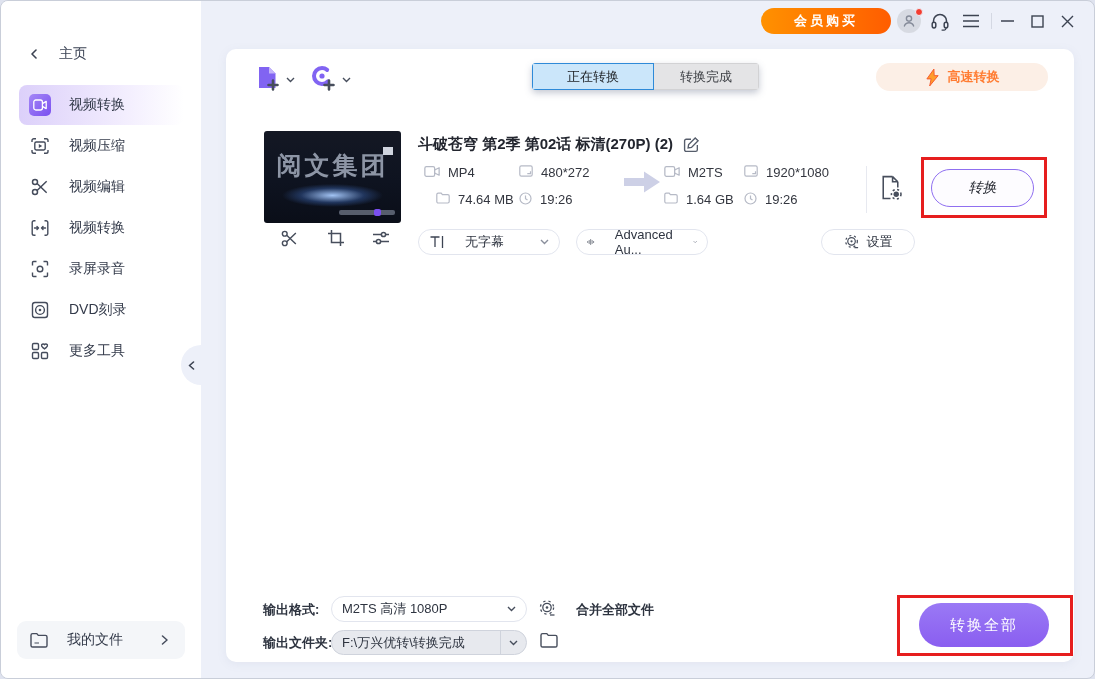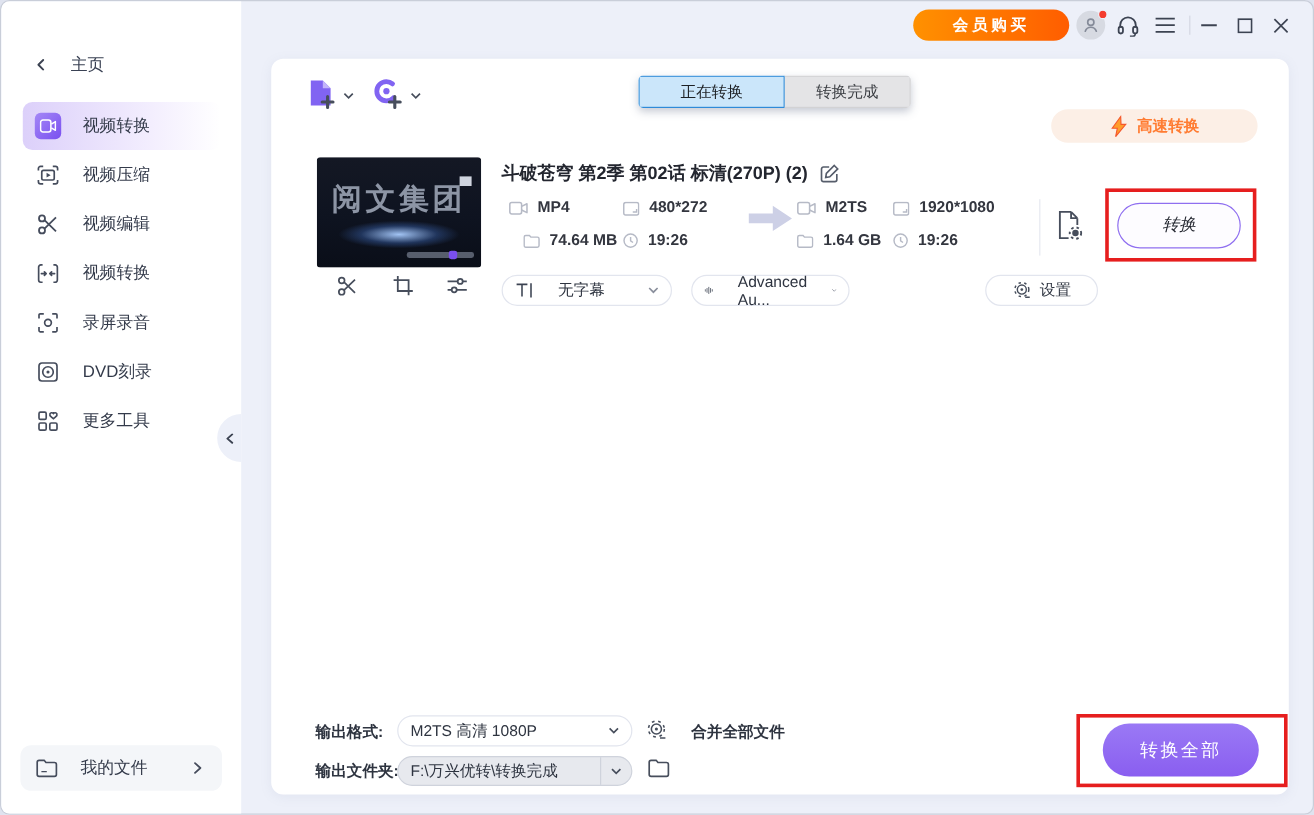--- a/index.html
+++ b/index.html
@@ -44,37 +44,37 @@
   .add-btn { display:flex; align-items:flex-end; gap:5px; cursor:pointer; }
   .tab-group { display:flex; border-radius:4px; overflow:hidden;
                box-shadow:0 3px 7px rgba(90,100,130,.35); }
   .tab { width:122px; height:27px; font-size:13px; display:flex; align-items:center;
          justify-content:center; cursor:pointer; }
   .tab.active { background:#cbe6fa; border:1px solid #2e8ad8; color:#1d2024; }
   .tab.inactive { width:105px; background:#e4e4e6; border:1px solid #d2d2d4;
                   border-left:none; color:#3a3d42; }
   .speed-pill { height:28px; border-radius:14px; background:#fcefe6; display:flex;
                 align-items:center; justify-content:center; gap:8px; color:#ff7c32;
-                font-size:13px; font-weight:bold; cursor:pointer;margin-top:28px; }
+                font-size:13px; font-weight:bold; cursor:pointer; }
 
   
   .thumb { width:137px; height:92px; border-radius:3px; overflow:hidden; position:relative;
            background:
              radial-gradient(ellipse 70px 16px at 50% 70%, rgba(170,205,255,.95), rgba(70,120,210,.35) 45%, transparent 72%),
              linear-gradient(180deg,#141824 0%,#0e1320 55%,#0a0e18 100%); }
   .thumb-text { position:absolute; left:0; right:0; top:18px; text-align:center;
                 color:#8d95a5; font-size:25px; font-weight:bold; letter-spacing:3px; }
   .thumb-mark { position:absolute; right:8px; top:16px; width:10px; height:8px; background:#cfd4de; }
   .thumb-wm { position:absolute; right:6px; bottom:8px; width:56px; height:5px;
               background:rgba(180,190,210,.45); border-radius:2px; }
   .thumb-wm:after { content:""; position:absolute; right:14px; top:-1px; width:7px; height:7px;
                     background:#7a4ff0; border-radius:2px; }
   .file-title { font-size:15px; font-weight:bold; color:#23262f; display:flex;
                 align-items:center; gap:10px; }
-  .cell { display:flex; align-items:flex-end; gap:8px; font-size:13px; font-weight:bold;
+  .cell { display:flex; align-items:flex-start; gap:8px; font-size:13px; font-weight:normal;
           color:#33363f; }
   .pill-select { height:26px; border:1px solid #e2e5ee; border-radius:13px; background:#fff;
                  display:flex; align-items:center; gap:20px; padding:0 10px; font-size:13px;
                  color:#2e3440; cursor:pointer; }
   .pill-select .grow { flex:1; }
   .pill-btn { height:26px; border:1px solid #e2e5ee; border-radius:13px; background:#fff;
               display:flex; align-items:center; justify-content:center; gap:7px;
               font-size:13px; color:#2e3440; cursor:pointer; }
   .convert-btn { width:103px; height:38px; border-radius:19px; border:1.5px solid #8f6ff0;
                  background:#fdfcff; color:#23262f; font-size:14px; display:flex;

